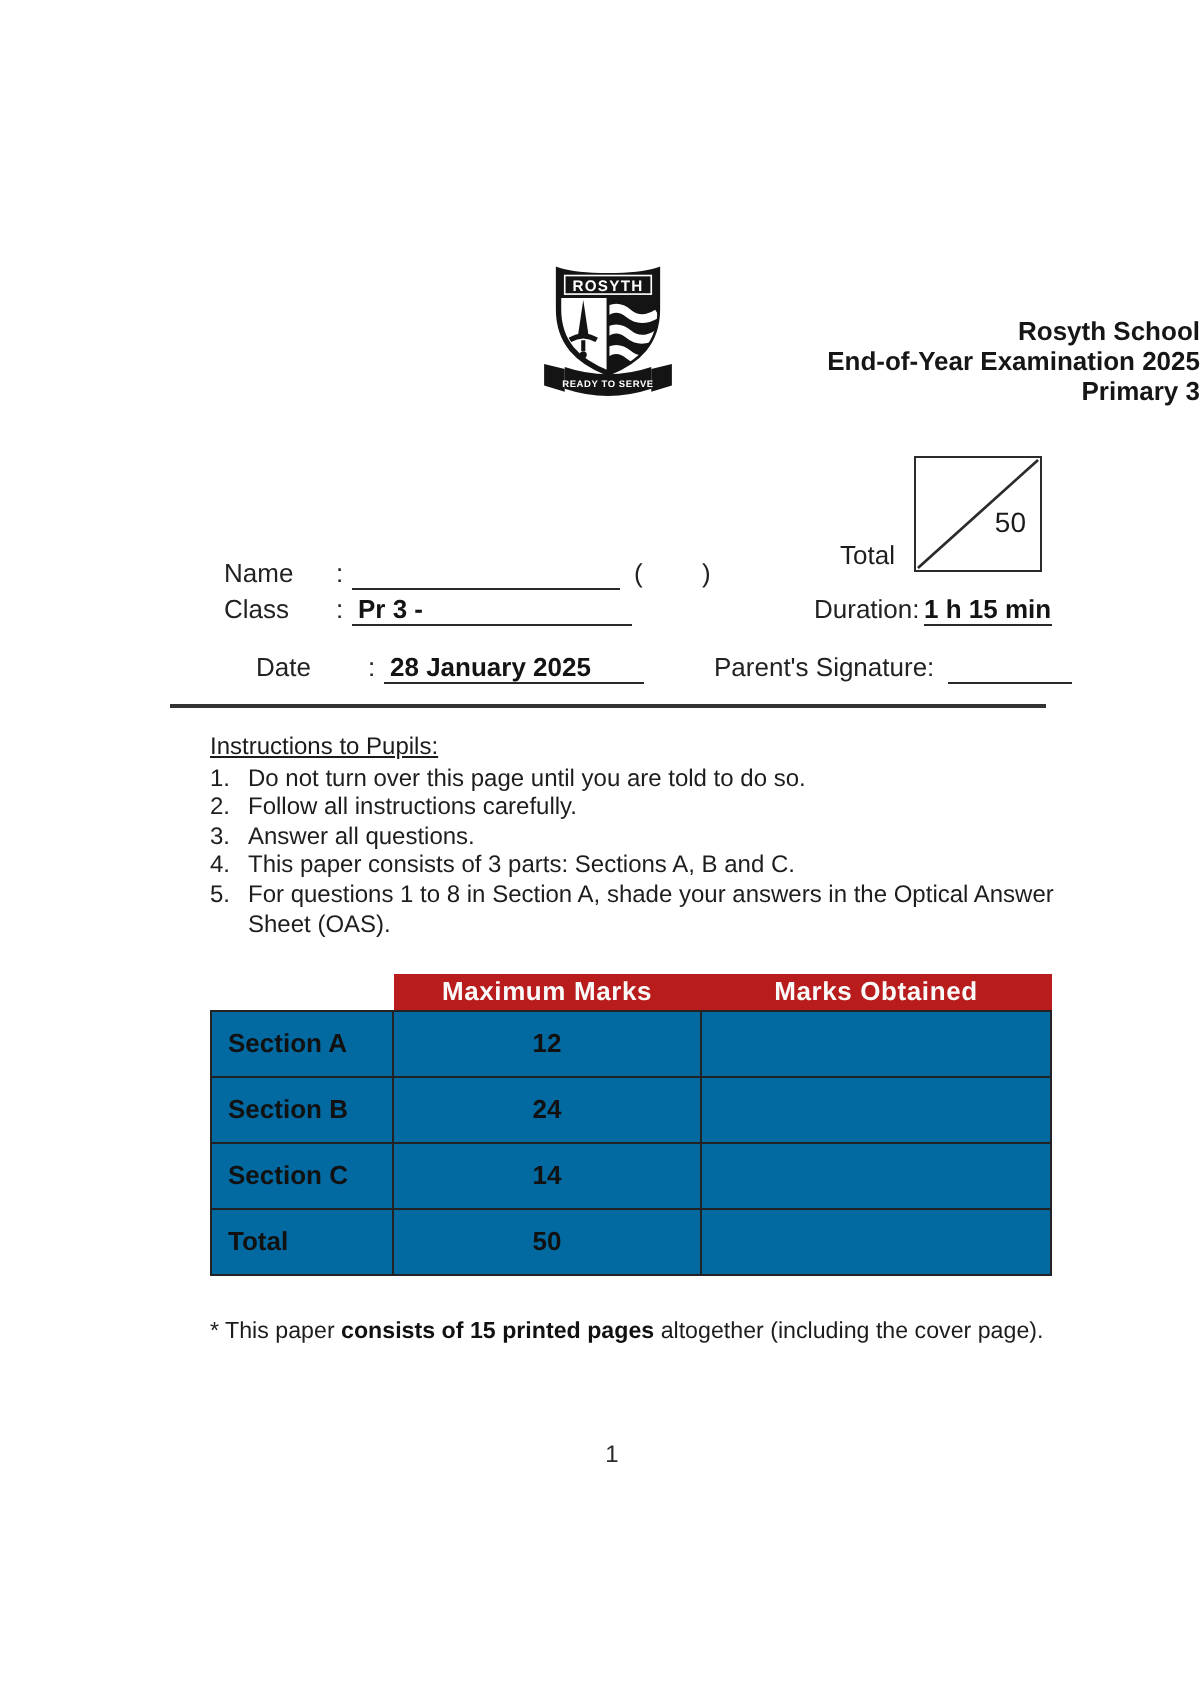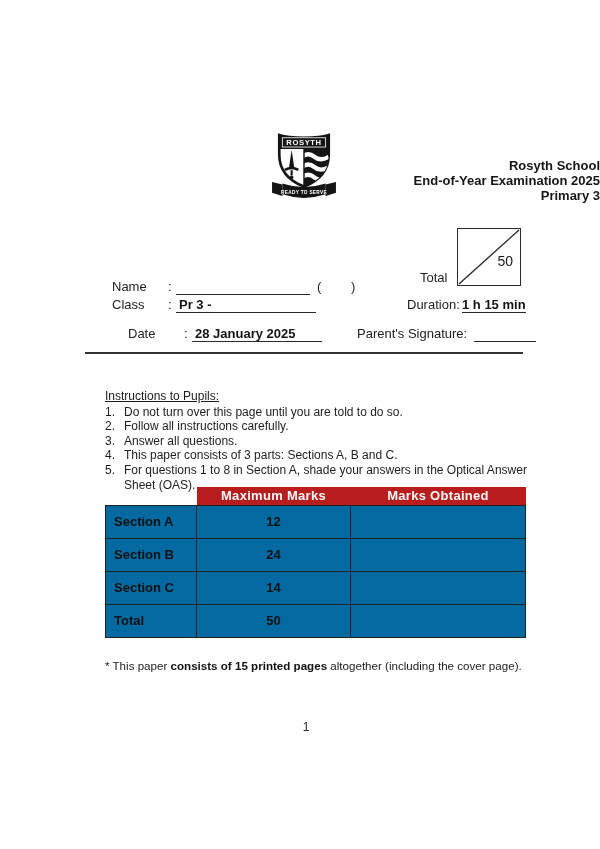--- a/index.html
+++ b/index.html
@@ -40,21 +40,21 @@
   }
   .total-box svg { position:absolute; left:0; top:0; width:100%; height:100%; }
   .total-score {
     position:absolute; right:7px; top:24px;
     font-size:14px; color:#1a1a1a;
   }
 
   .rule { left:85px; top:352px; width:438px; height:2.4px; background:#333; }
 
   
-  .instr { left:105px; top:366px; width:424px; font-size:12px; line-height:14.6px;margin-top:23px; }
+  .instr { left:105px; top:366px; width:424px; font-size:12px; line-height:14.6px; }
   .instr-head {
     text-decoration:underline;
     margin-bottom:1px; color:#1b1b1b;
   }
   .instr-item { display:flex; }
   .instr-num { width:19px; flex:0 0 19px; }
   .instr-text { flex:1; }
 
   
   .marks { left:105px; top:487px; border-collapse:collapse; table-layout:fixed; }

